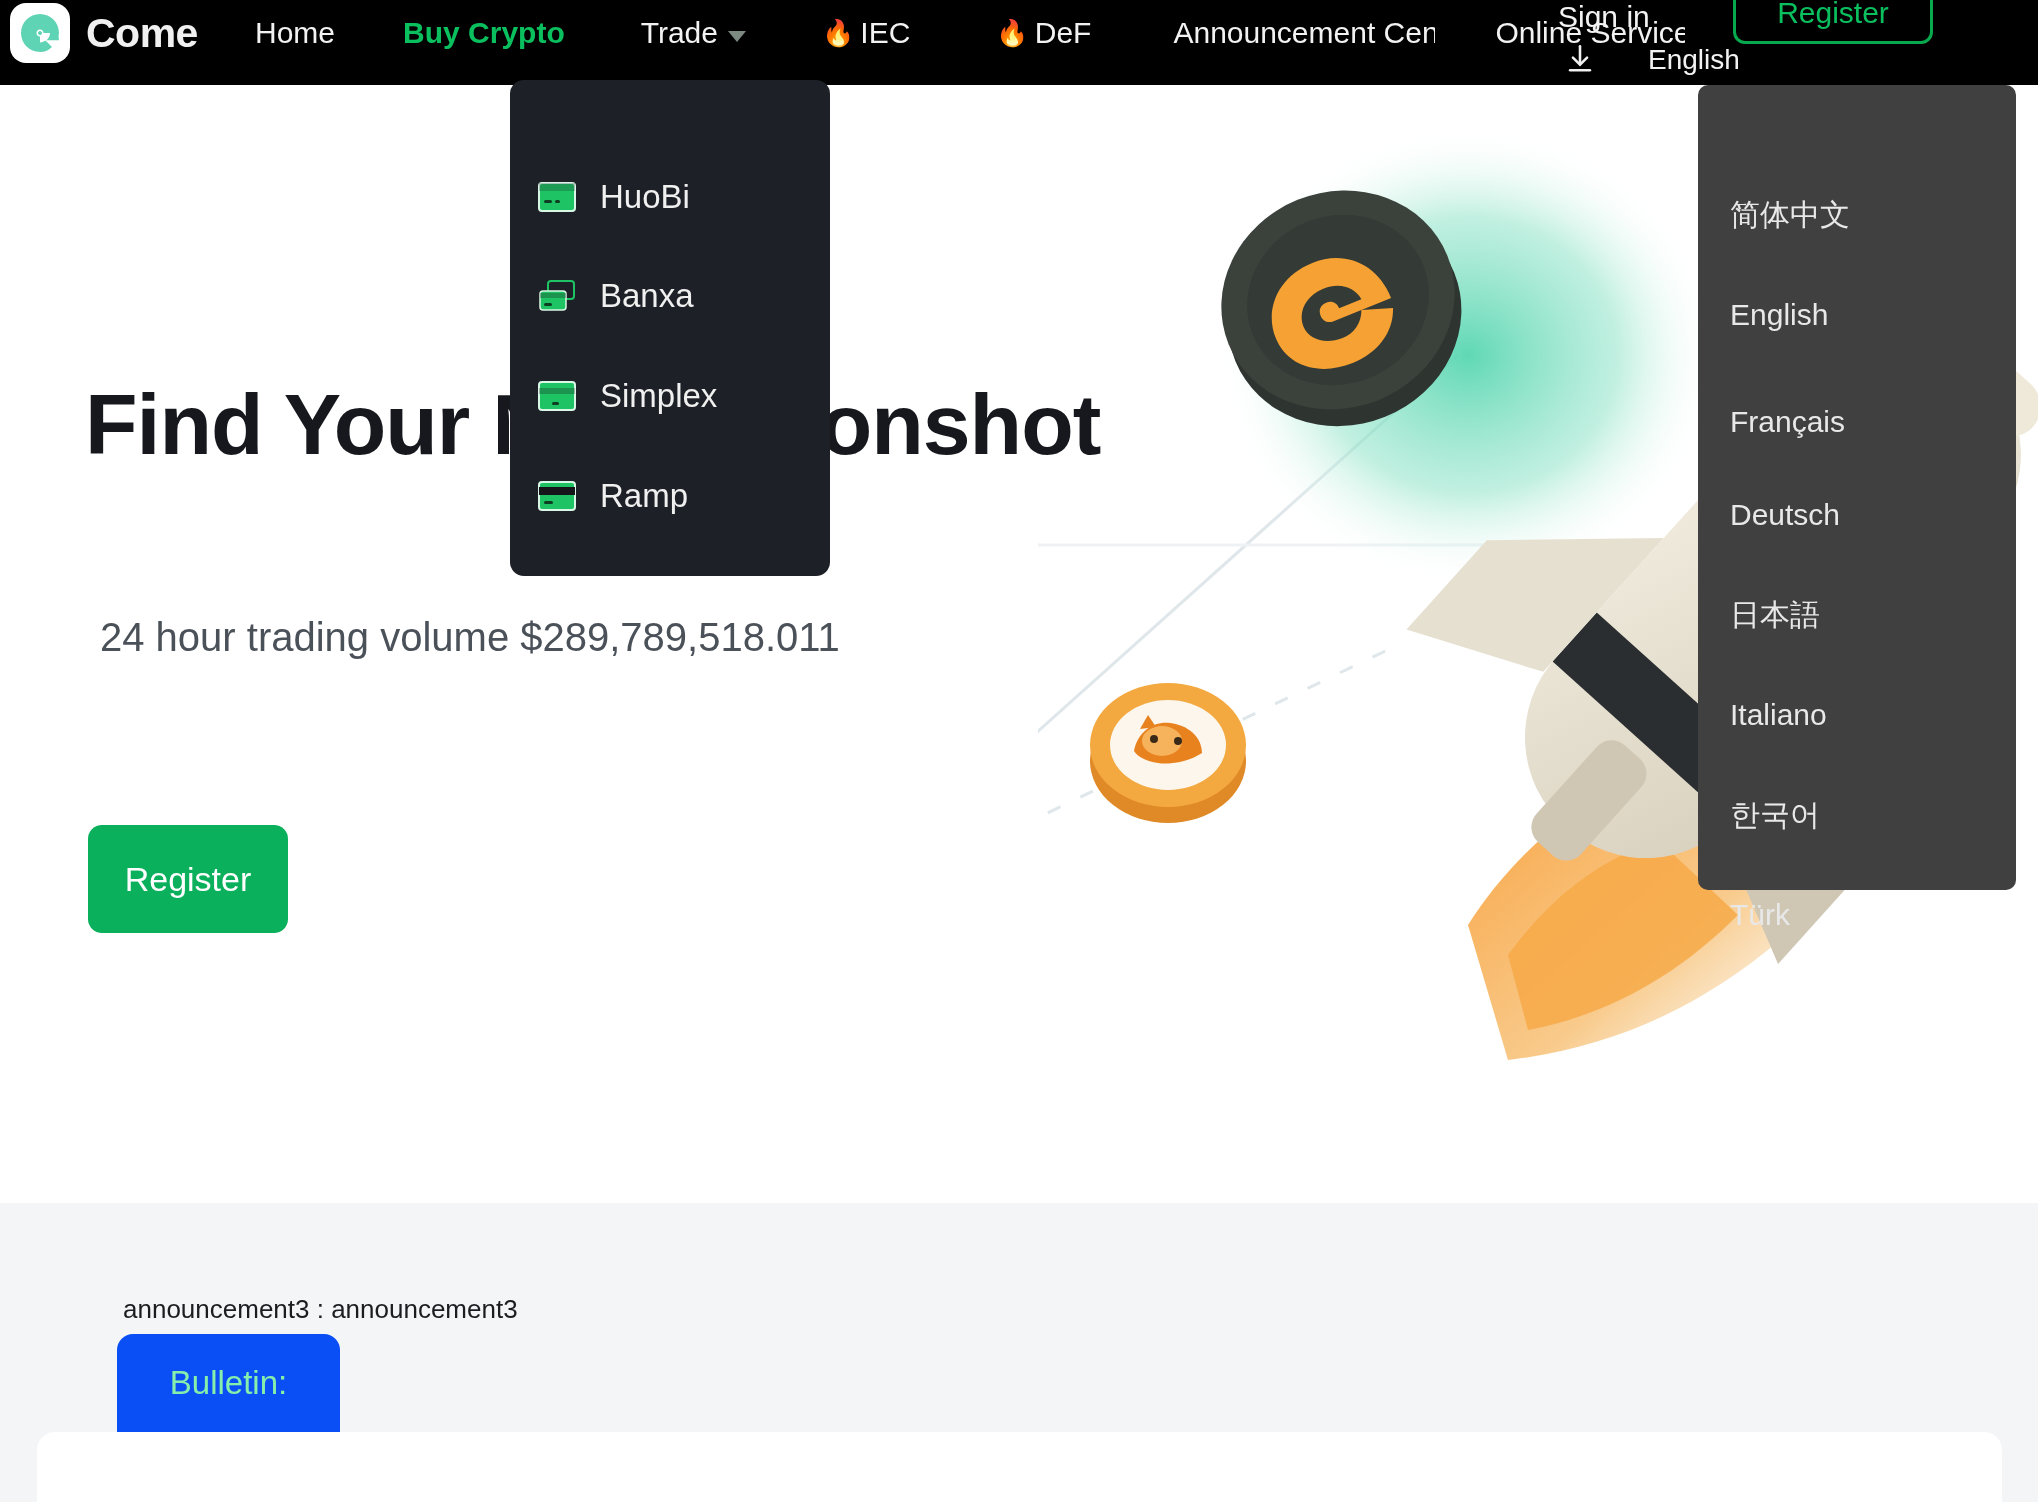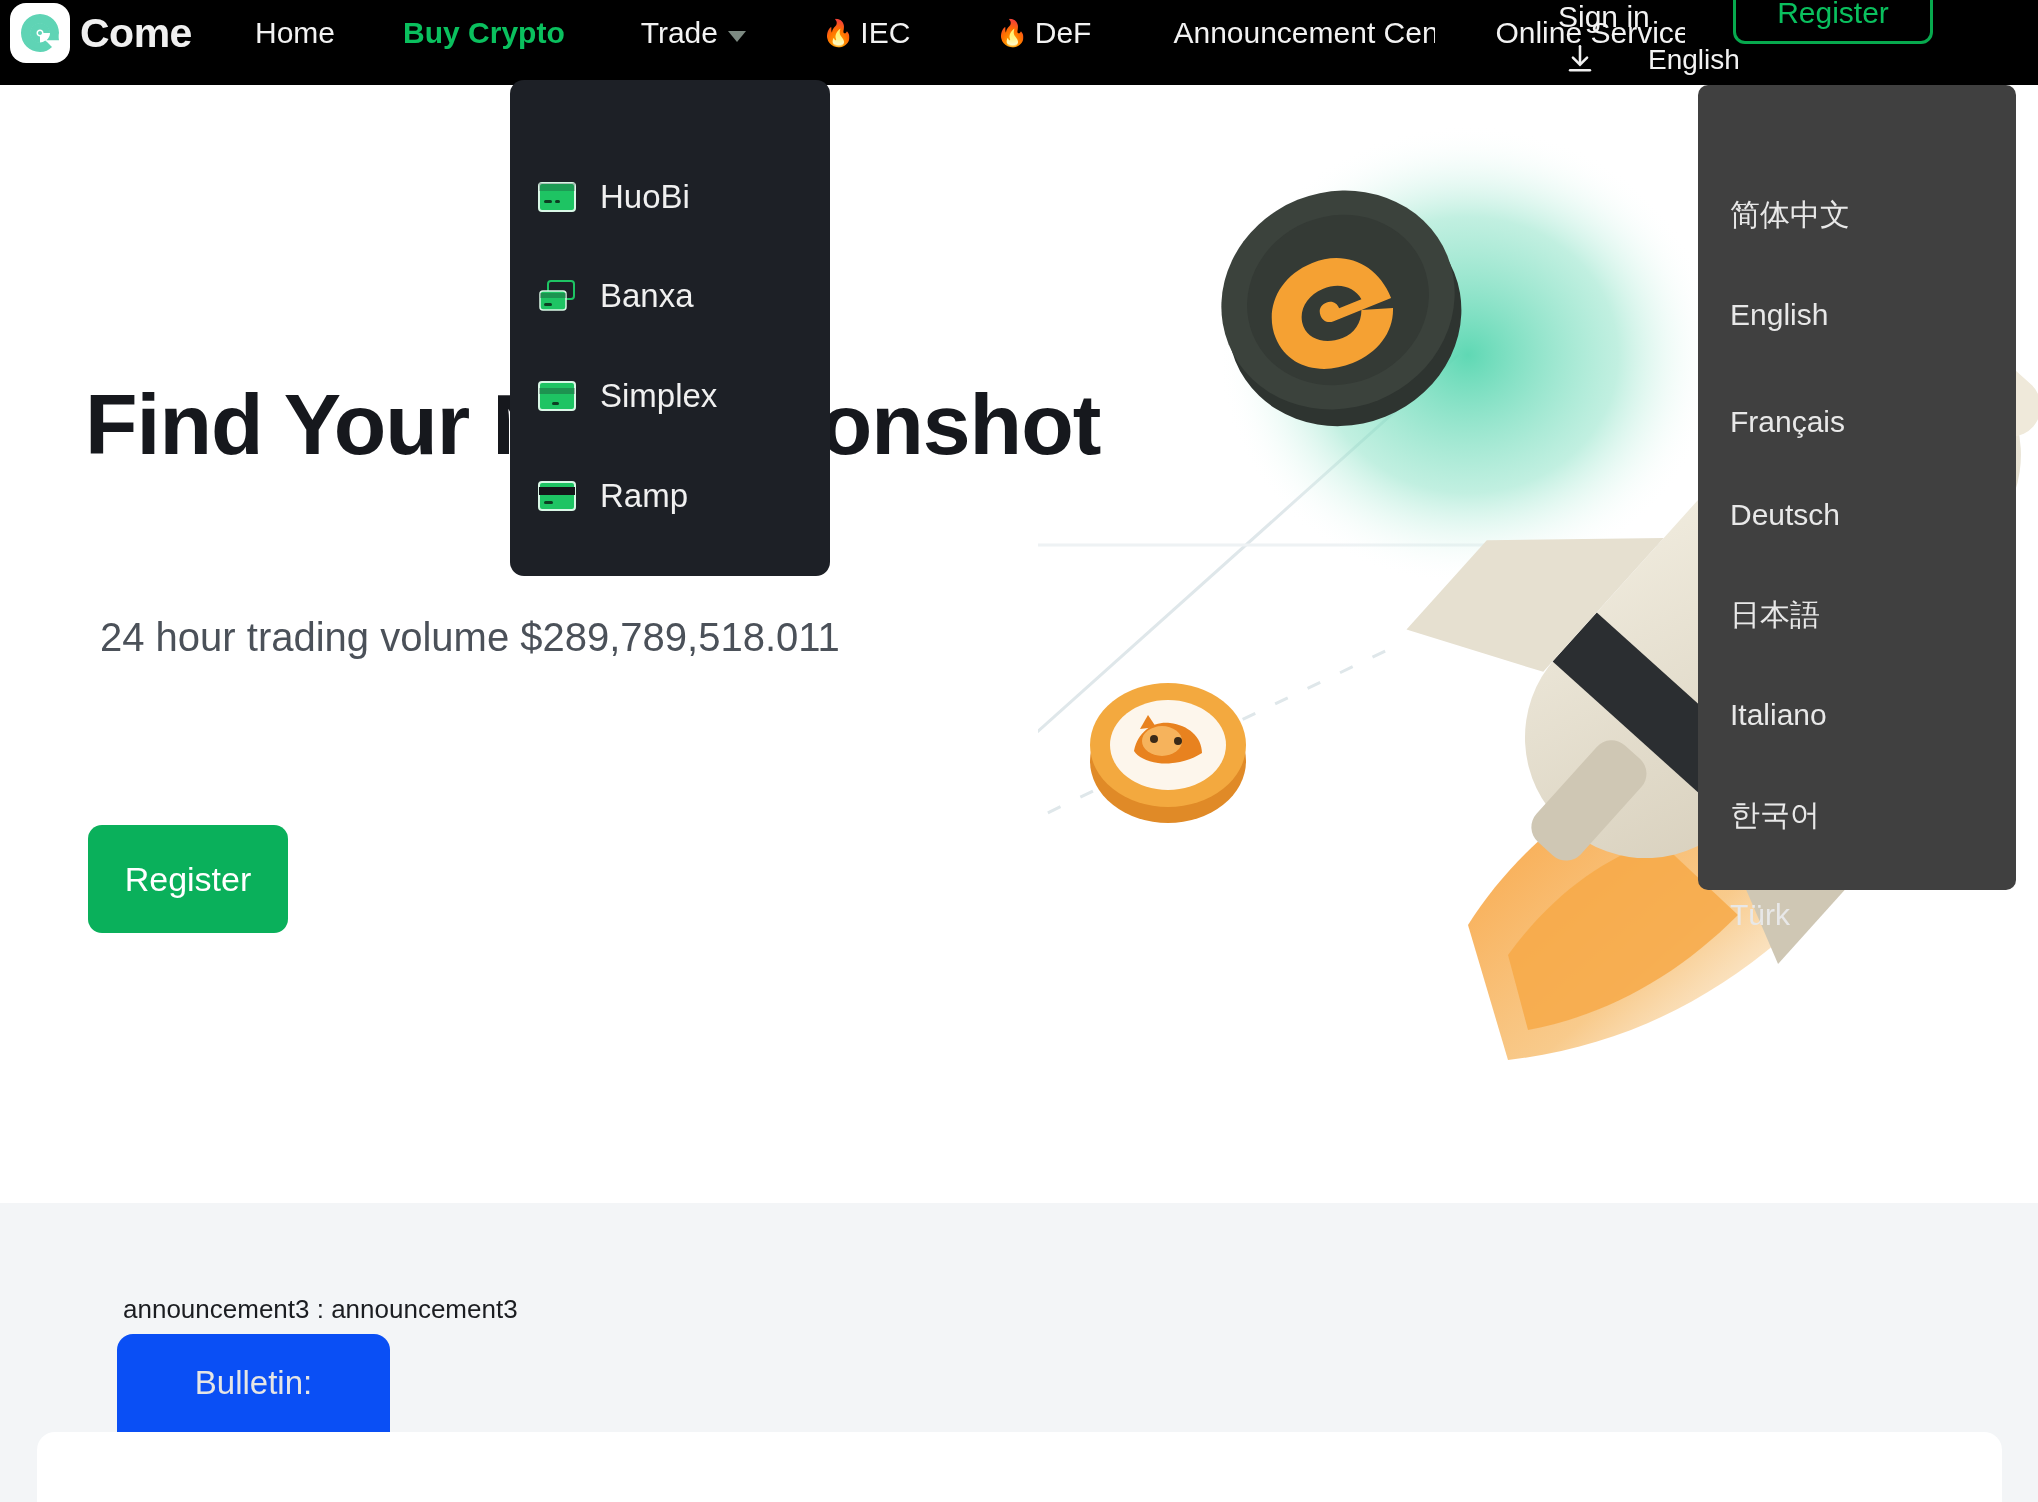--- a/index.html
+++ b/index.html
@@ -13,21 +13,21 @@
 
   
   .navbar {
     position: absolute; top: 0; left: 0;
     width: 2038px; height: 85px;
     background: #000000;
     z-index: 40;
   }
   .logo-wrap {
     position: absolute; left: 10px; top: 3px;
-    display: flex; align-items: center; gap: 10px;
+    display: flex; align-items: center; gap: 16px;
   }
   .logo-badge {
     width: 60px; height: 60px; border-radius: 16px;
     background: #ffffff;
     display: flex; align-items: center; justify-content: center;
   }
   .logo-text {
     color: #f0f0f0; font-size: 41px; font-weight: bold;
     letter-spacing: -0.5px; line-height: 60px;
   }
@@ -163,25 +163,25 @@
   .art { position: absolute; right: 0; top: 0; width: 1000px; height: 1100px; }
 
   
   .bulletin-section {
     position: absolute; left: 0; top: 1203px;
     width: 2038px; height: 299px;
     background: #f3f5f7;
   }
   .bulletin-badge {
     position: absolute; left: 117px; top: 131px;
-    width: 273px; height: 98px;
+    width: 223px; height: 98px;
     background: #0a4ff5;
     border-radius: 16px 16px 0 0;
     display: flex; align-items: center; justify-content: center;
-    color: #e5e5e5; font-size: 33px; cursor: pointer;
+    color: #86efac; font-size: 33px; cursor: pointer;
   }
   .bulletin-card {
     position: absolute; left: 37px; top: 229px;
     width: 1965px; height: 150px;
     background: #ffffff;
     border-radius: 18px;
   }
   .bulletin-text {
     position: absolute; left: 123px; top: 91px;
     font-size: 26px; color: #1b1d21; white-space: nowrap;

